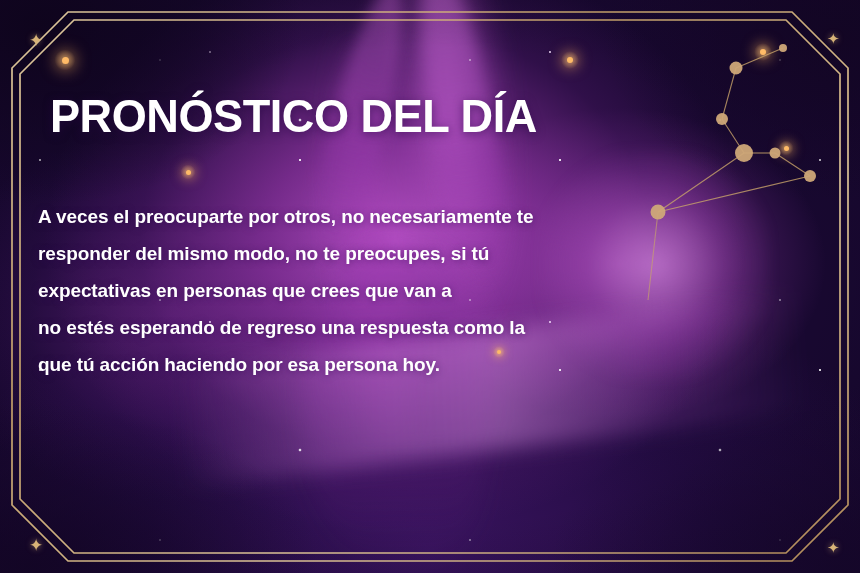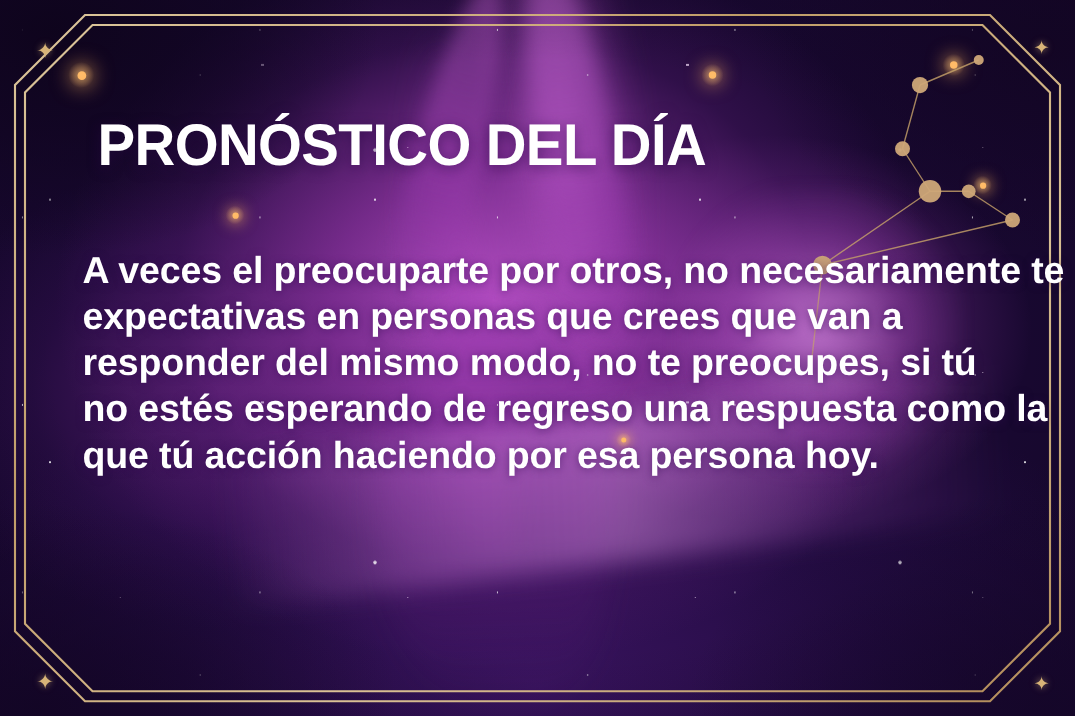--- a/index.html
+++ b/index.html
@@ -128,40 +128,40 @@
   .sparkle{
     position:absolute; color:#d8b478; line-height:1;
     text-shadow:0 0 6px rgba(216,180,120,.65);
     user-select:none;
   }
 
   
   .frame-svg{ position:absolute; inset:0; pointer-events:none; }
 
   
-  .content{ position:absolute; inset:0;margin-left:28px; }
+  .content{ position:absolute; inset:0; }
 
   .title{
     position:absolute;
     left:50px; top:88px;
     font-size:47px;
     font-weight:700;
     letter-spacing:-0.5px;
     color:#ffffff;
     transform:scaleX(.96);
     transform-origin:left center;
     text-shadow:0 2px 10px rgba(40,8,70,.55);
     white-space:nowrap;
   }
 
   .body-copy{
     position:absolute;
     left:38px; top:198px;
     width:800px;
-    font-size:30px;
+    font-size:19px;
     font-weight:600;
     line-height:37px;
     color:#ffffff;
     text-shadow:0 1px 7px rgba(45,10,78,.55);
     letter-spacing:-0.1px;
   }
   .body-copy .ln{ display:block; white-space:nowrap; }
 </style>
 </head>
 <body>
@@ -226,20 +226,20 @@
       <div class="sparkle" style="left: 29px; top: 32px; font-size: 17px;">✦</div>
       <div class="sparkle" style="left: 827px; top: 31px; font-size: 15px;">✦</div>
       <div class="sparkle" style="left: 29px; top: 537px; font-size: 17px;">✦</div>
       <div class="sparkle" style="left: 827px; top: 540px; font-size: 15px;">✦</div>
     </div>
 
   <div class="content">
     <h1 class="title">PRONÓSTICO DEL DÍA</h1>
     <div class="body-copy" id="body-copy">
         <span class="ln">A veces el preocuparte por otros, no necesariamente te</span>
+        <span class="ln">responder del mismo modo, no te preocupes, si tú</span>
         <span class="ln">expectativas en personas que crees que van a</span>
-        <span class="ln">responder del mismo modo, no te preocupes, si tú</span>
         <span class="ln">no estés esperando de regreso una respuesta como la</span>
         <span class="ln">que tú acción haciendo por esa persona hoy.</span>
       </div>
   </div>
 
 </div>
 
 </body></html>

